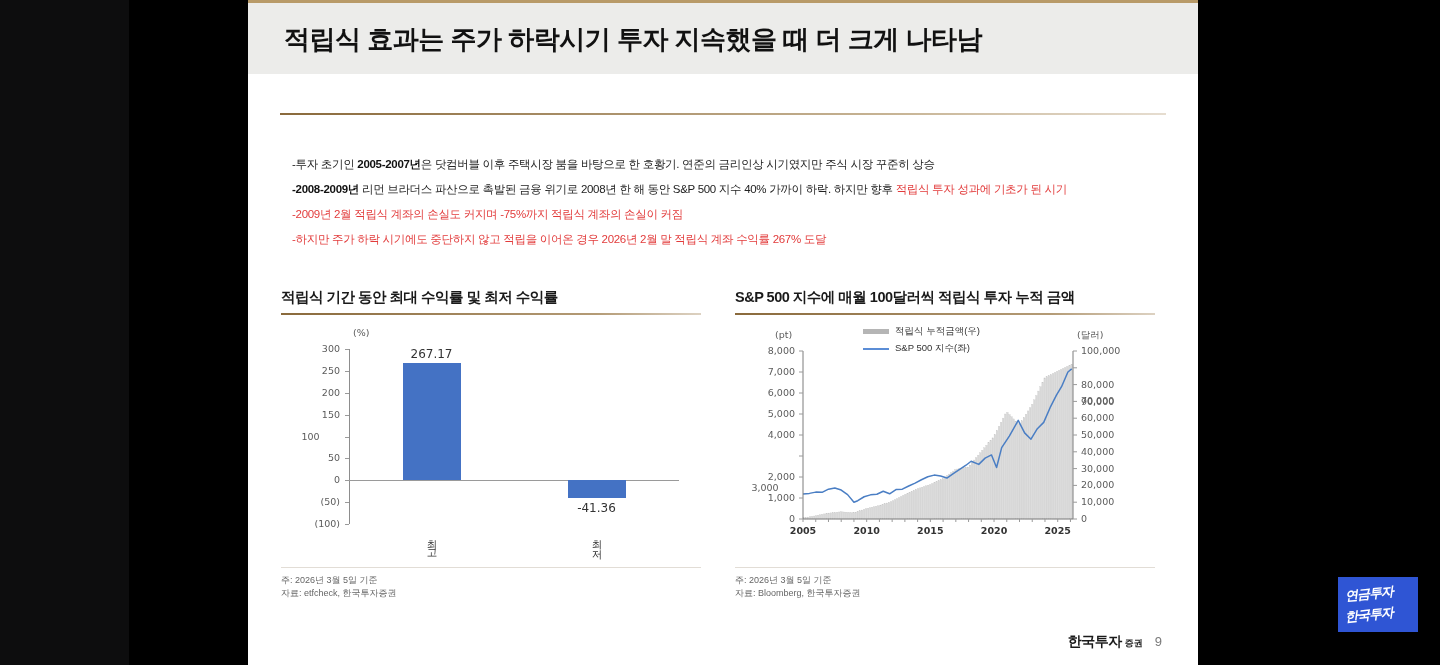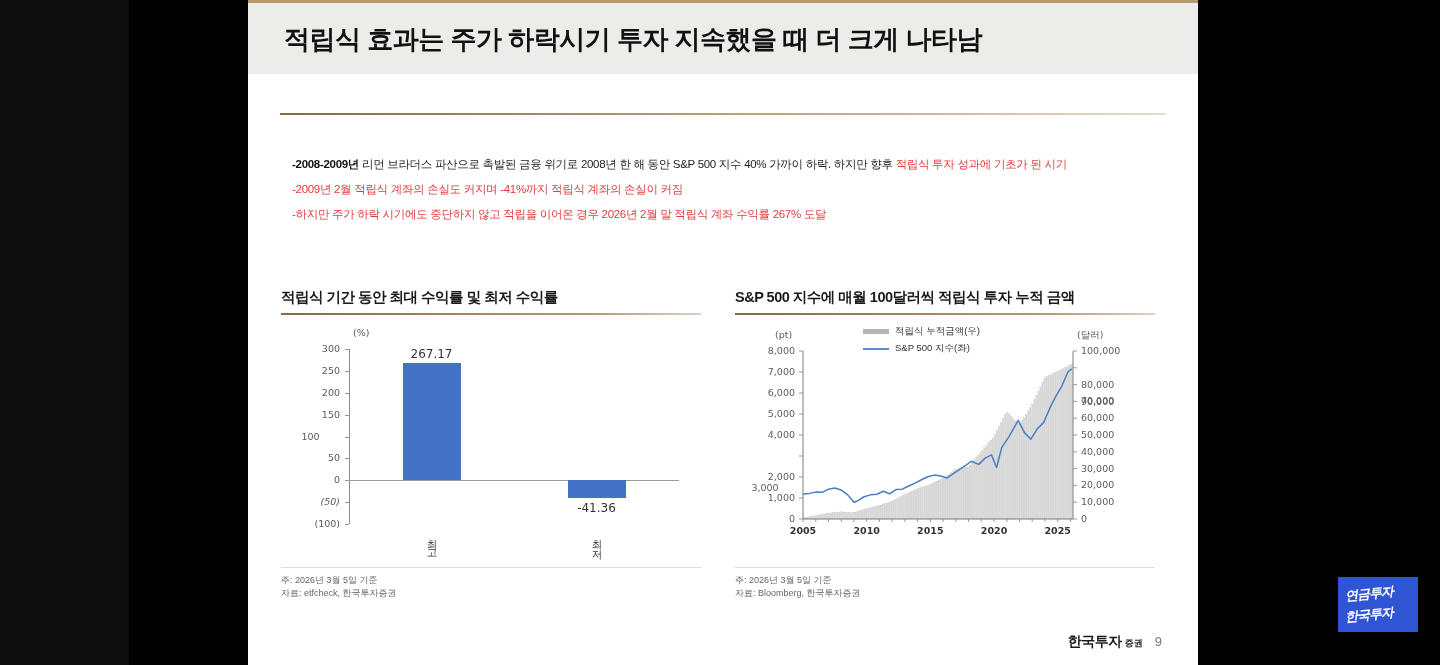--- a/index.html
+++ b/index.html
@@ -105,22 +105,23 @@
 
     <div class="slide-goldline"></div>
     <div class="title-band"></div>
     <div class="slide-title">적립식 효과는 주가 하락시기 투자 지속했을 때 더 크게 나타남</div>
 
     <div class="sect">
       <div class="sect-rule"></div>
     </div>
 
     <div class="bullets" id="bullets">
+        <div class="bl"><span>-투자 초기인 </span><span style="font-weight: bold; color: rgb(17, 17, 17);">2005-2007년</span><span>은 닷컴버블 이후 주택시장 붐을 바탕으로 한 호황기. 연준의 금리인상 시기였지만 주식 시장 꾸준히 상승</span></div>
         <div class="bl"><span style="font-weight: bold; color: rgb(17, 17, 17);">-2008-2009년</span><span> 리먼 브라더스 파산으로 촉발된 금융 위기로 2008년 한 해 동안 S&amp;P 500 지수 40% 가까이 하락. 하지만 향후 </span><span style="color: rgb(226, 59, 59);">적립식 투자 성과에 기초가 된 시기</span></div>
-        <div class="bl"><span style="color: rgb(226, 59, 59);">-2009년 2월 적립식 계좌의 손실도 커지며 -41%까지 적립식 계좌의 손실이 커짐</span></div>
+        <div class="bl"><span style="color: rgb(226, 59, 59);">-2009년 2월 적립식 계좌의 손실도 커지며 -75%까지 적립식 계좌의 손실이 커짐</span></div>
         <div class="bl"><span style="color: rgb(226, 59, 59); text-align: right;">-하지만 주가 하락 시기에도 중단하지 않고 적립을 이어온 경우 2026년 2월 말 적립식 계좌 수익률 267% 도달</span></div>
       </div>
 
     <div class="chart-block chart-left">
       <div class="ch-title">적립식 기간 동안 최대 수익률 및 최저 수익률</div>
       <div class="ch-rule"></div>
       <div class="ch-body" id="bar-chart-body">
           <div class="unit" style="left: 72px; top: 8px;">(%)</div>
           <div class="yaxis-line" style="left: 68px; top: 30px; height: 175px;"></div>
           <div class="tick" style="left: 64px; top: 30px;"></div>
@@ -131,21 +132,21 @@
           <div class="axlab" style="left: 0px; width: 59px; text-align: right; top: 67.75px;">200</div>
           <div class="tick" style="left: 64px; top: 96px;"></div>
           <div class="axlab" style="left: 0px; width: 59px; text-align: right; top: 89.625px;">150</div>
           <div class="tick" style="left: 64px; top: 118px;"></div>
           <div class="axlab" style="left: 0px; width: 59px; text-align: center; top: 111.5px;">100</div>
           <div class="tick" style="left: 64px; top: 139px;"></div>
           <div class="axlab" style="left: 0px; width: 59px; text-align: right; top: 133.375px;">50</div>
           <div class="tick" style="left: 64px; top: 161px;"></div>
           <div class="axlab" style="left: 0px; width: 59px; text-align: right; top: 155.25px;">0</div>
           <div class="tick" style="left: 64px; top: 183px;"></div>
-          <div class="axlab" style="left: 0px; width: 59px; text-align: right; top: 177.125px; font-style: italic;">(50)</div>
+          <div class="axlab" style="left: 0px; width: 59px; text-align: right; top: 177.125px;">(50)</div>
           <div class="tick" style="left: 64px; top: 205px;"></div>
           <div class="axlab" style="left: 0px; width: 59px; text-align: right; top: 199px;">(100)</div>
           <div class="zeroline" style="left: 68px; top: 161px; width: 330px;"></div>
           <div class="bar" style="left: 121.5px; top: 44.3631px; width: 58px; height: 116.887px; background: rgb(68, 114, 196);"></div>
           <div class="vlabel" style="width: 90px; text-align: center; left: 105.5px; top: 28.3631px;">267.17</div>
           <div class="catlabel" style="left: 144.5px; top: 213px;">최고</div>
           <div class="bar" style="left: 286.5px; top: 161.25px; width: 58px; height: 18.095px; background: rgb(68, 114, 196);"></div>
           <div class="vlabel" style="width: 90px; text-align: center; left: 270.5px; top: 182.345px;">-41.36</div>
           <div class="catlabel" style="left: 309.5px; top: 213px;">최저</div>
         </div>

